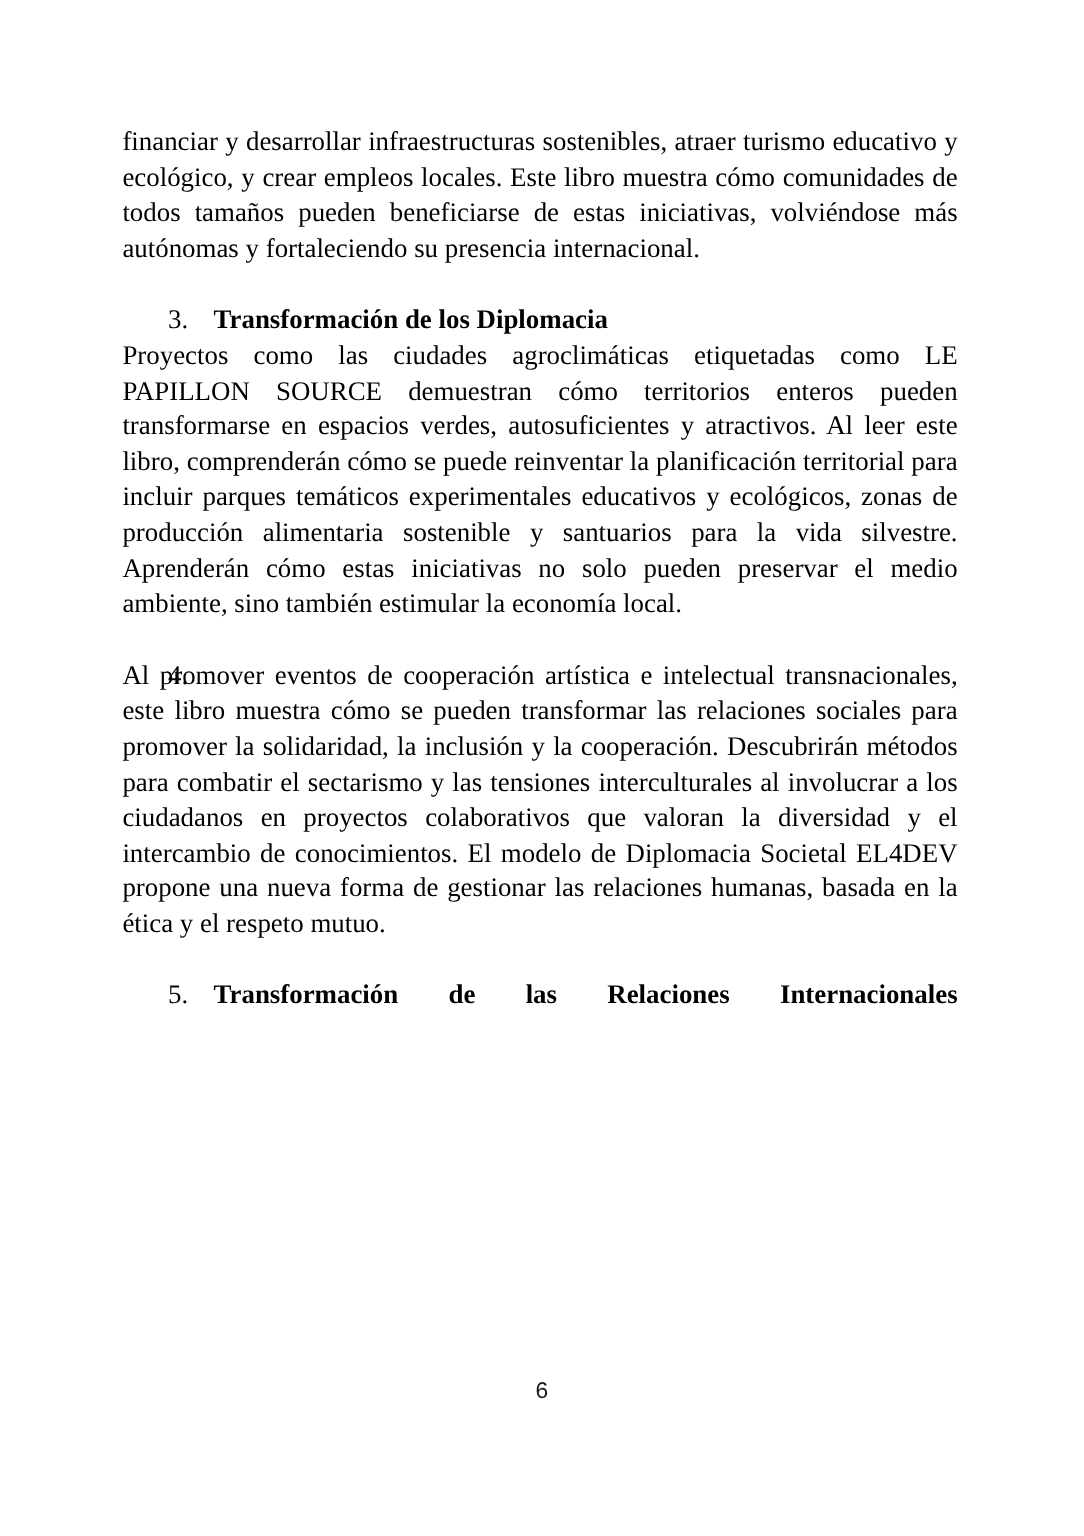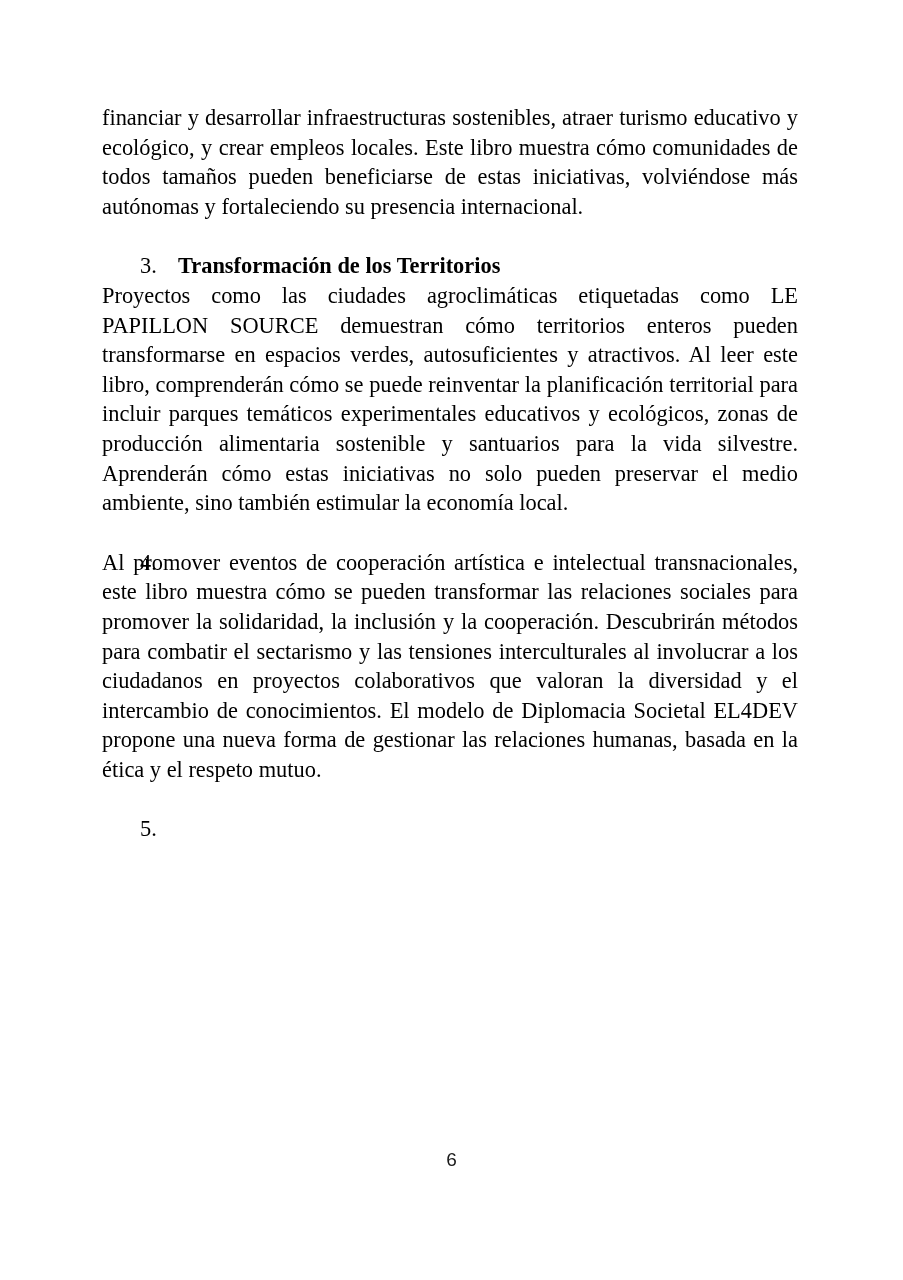--- a/index.html
+++ b/index.html
@@ -104,32 +104,33 @@
 <body>
 
 <div class="page">
 
   <div class="content">
 
     <p class="body-par">financiar y desarrollar infraestructuras sostenibles, atraer turismo educativo y ecológico, y crear empleos locales. Este libro muestra cómo comunidades de todos tamaños pueden beneficiarse de estas iniciativas, volviéndose más autónomas y fortaleciendo su presencia internacional.</p>
 
     <div class="list-item gap-before-list">
       <span class="num">3.</span>
-      <span class="heading-text">Transformación de los Territorios</span>
+      <span class="heading-text">Transformación de los Diplomacia</span>
     </div>
 
     <p class="body-par gap-after-list">Proyectos como las ciudades agroclimáticas etiquetadas como LE PAPILLON SOURCE demuestran cómo territorios enteros pueden transformarse en espacios verdes, autosuficientes y atractivos. Al leer este libro, comprenderán cómo se puede reinventar la planificación territorial para incluir parques temáticos experimentales educativos y ecológicos, zonas de producción alimentaria sostenible y santuarios para la vida silvestre. Aprenderán cómo estas iniciativas no solo pueden preservar el medio ambiente, sino también estimular la economía local.</p>
 
     <div class="list-item gap-before-list">
       <span class="num">4.</span>
     </div>
 
     <p class="body-par gap-after-list">Al promover eventos de cooperación artística e intelectual transnacionales, este libro muestra cómo se pueden transformar las relaciones sociales para promover la solidaridad, la inclusión y la cooperación. Descubrirán métodos para combatir el sectarismo y las tensiones interculturales al involucrar a los ciudadanos en proyectos colaborativos que valoran la diversidad y el intercambio de conocimientos. El modelo de Diplomacia Societal EL4DEV propone una nueva forma de gestionar las relaciones humanas, basada en la ética y el respeto mutuo.</p>
 
     <div class="list-item wrap gap-before-list">
       <span class="num">5.</span>
+      <span class="heading-text">Transformación de las Relaciones Internacionales</span>
     </div>
 
   </div>
 
   <div class="page-number">6</div>
 
 </div>
 
 </body></html>

